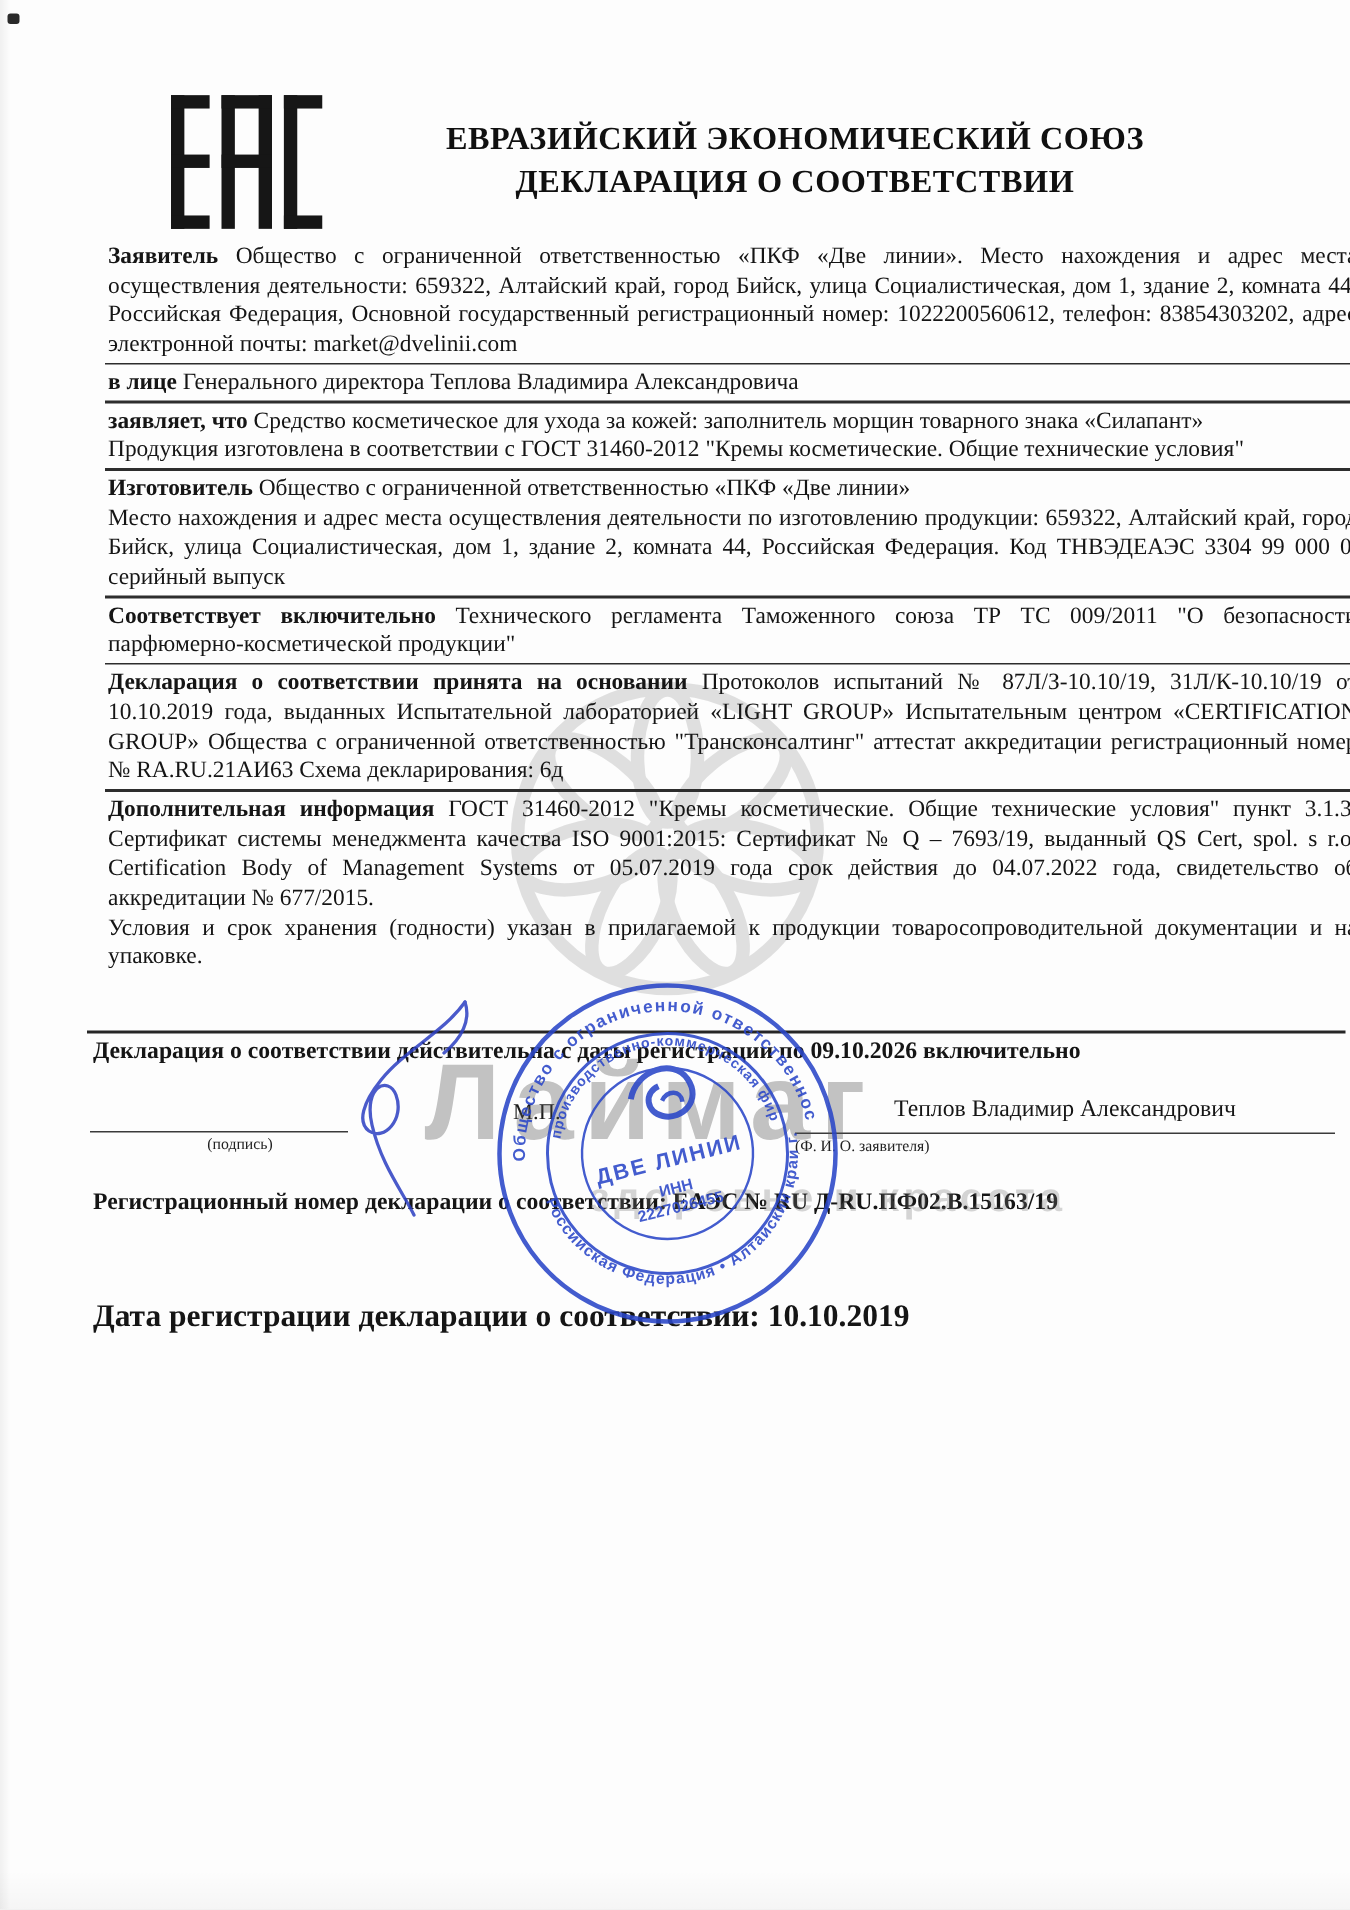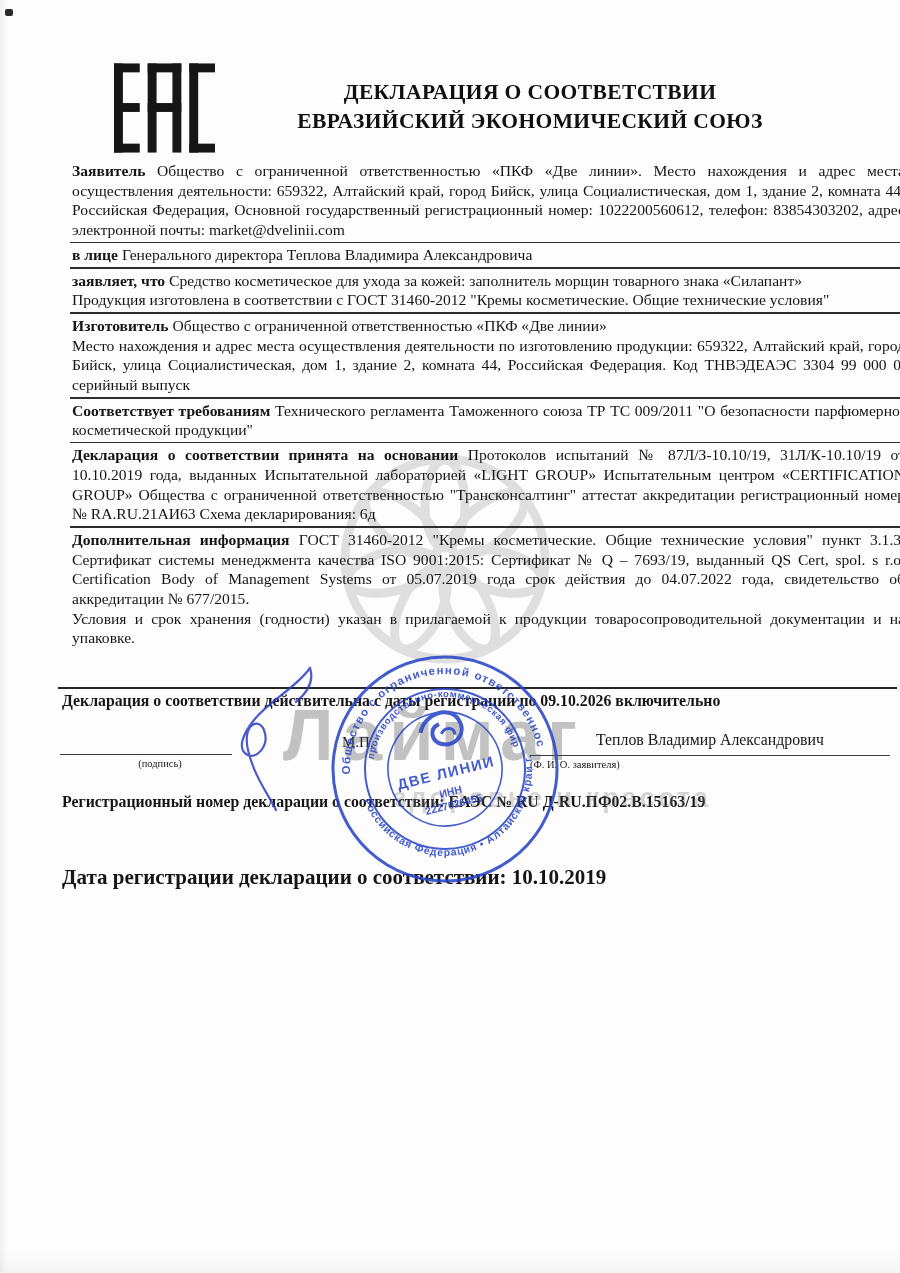--- a/index.html
+++ b/index.html
@@ -88,22 +88,22 @@
         <rect x="59" y="0" width="9" height="90"></rect>
       <rect x="34" y="0" width="34" height="9"></rect>
         <rect x="34" y="40" width="34" height="9"></rect>
       <rect x="76" y="0" width="9" height="90"></rect>
         <rect x="76" y="0" width="26" height="9"></rect>
       <rect x="76" y="81" width="26" height="9"></rect>
     </g>
   </svg>
 
   <div class="title">
+    <div>ЕВРАЗИЙСКИЙ ЭКОНОМИЧЕСКИЙ СОЮЗ</div>
     <div>ДЕКЛАРАЦИЯ О СООТВЕТСТВИИ</div>
-    <div>ЕВРАЗИЙСКИЙ ЭКОНОМИЧЕСКИЙ СОЮЗ</div>
   </div>
 
   <svg class="emblem" viewBox="0 0 235 235">
     <g stroke="#c3c3c3" stroke-width="9" fill="none">
       <circle cx="117" cy="117" r="100"></circle>
       <g>
         <ellipse cx="117" cy="62" rx="20" ry="44"></ellipse>
         <ellipse cx="117" cy="62" rx="20" ry="44" transform="rotate(51 117 117)"></ellipse>
         <ellipse cx="117" cy="62" rx="20" ry="44" transform="rotate(103 117 117)"></ellipse>
         <ellipse cx="117" cy="62" rx="20" ry="44" transform="rotate(154 117 117)"></ellipse>
@@ -118,21 +118,21 @@
     <p><span class="lbl">Заявитель</span> <span>Общество с ограниченной ответственностью «ПКФ «Две линии». Место нахождения и адрес места осуществления деятельности: 659322, Алтайский край, город Бийск, улица Социалистическая, дом 1, здание 2, комната 44, Российская Федерация, Основной государственный регистрационный номер: 1022200560612, телефон: 83854303202, адрес электронной почты: market@dvelinii.com</span></p>
     <hr class="divider">
     <p><span class="lbl">в лице</span> <span>Генерального директора Теплова Владимира Александровича</span></p>
     <hr class="divider thick">
     <p><span class="lbl">заявляет, что</span> <span>Средство косметическое для ухода за кожей: заполнитель морщин товарного знака «Силапант»</span></p>
     <p>Продукция изготовлена в соответствии с ГОСТ 31460-2012 "Кремы косметические. Общие технические условия"</p>
     <hr class="divider thick">
     <p><span class="lbl">Изготовитель</span> <span>Общество с ограниченной ответственностью «ПКФ «Две линии»</span></p>
     <p>Место нахождения и адрес места осуществления деятельности по изготовлению продукции: 659322, Алтайский край, город Бийск, улица Социалистическая, дом 1, здание 2, комната 44, Российская Федерация. Код ТНВЭДЕАЭС 3304 99 000 0, серийный выпуск</p>
     <hr class="divider thick">
-    <p><span class="lbl">Соответствует требованиям</span> <span>Технического регламента Таможенного союза ТР ТС 009/2011 "О безопасности парфюмерно-косметической продукции"</span></p>
+    <p><span class="lbl">Соответствует включительно</span> <span>Технического регламента Таможенного союза ТР ТС 009/2011 "О безопасности парфюмерно-косметической продукции"</span></p>
     <hr class="divider">
     <p class="gap14"><span class="lbl">Декларация о соответствии принята на основании</span> <span>Протоколов испытаний № 87Л/З-10.10/19, 31Л/К-10.10/19 от 10.10.2019 года, выданных Испытательной лабораторией «LIGHT GROUP» Испытательным центром «CERTIFICATION GROUP» Общества с ограниченной ответственностью "Трансконсалтинг" аттестат аккредитации регистрационный номер № RA.RU.21АИ63 Схема декларирования: 6д</span></p>
     <hr class="divider thick">
     <p class="gap10"><span class="lbl">Дополнительная информация</span> <span>ГОСТ 31460-2012 "Кремы косметические. Общие технические условия" пункт 3.1.3. Сертификат системы менеджмента качества ISO 9001:2015: Сертификат № Q – 7693/19, выданный QS Cert, spol. s r.o. Certification Body of Management Systems от 05.07.2019 года срок действия до 04.07.2022 года, свидетельство об аккредитации № 677/2015.</span></p>
     <p>Условия и срок хранения (годности) указан в прилагаемой к продукции товаросопроводительной документации и на упаковке.</p>
   </div>
 
   <hr class="tail-divider">
   <div class="validity">Декларация о соответствии действительна с даты регистрации по 09.10.2026 включительно</div>
 

